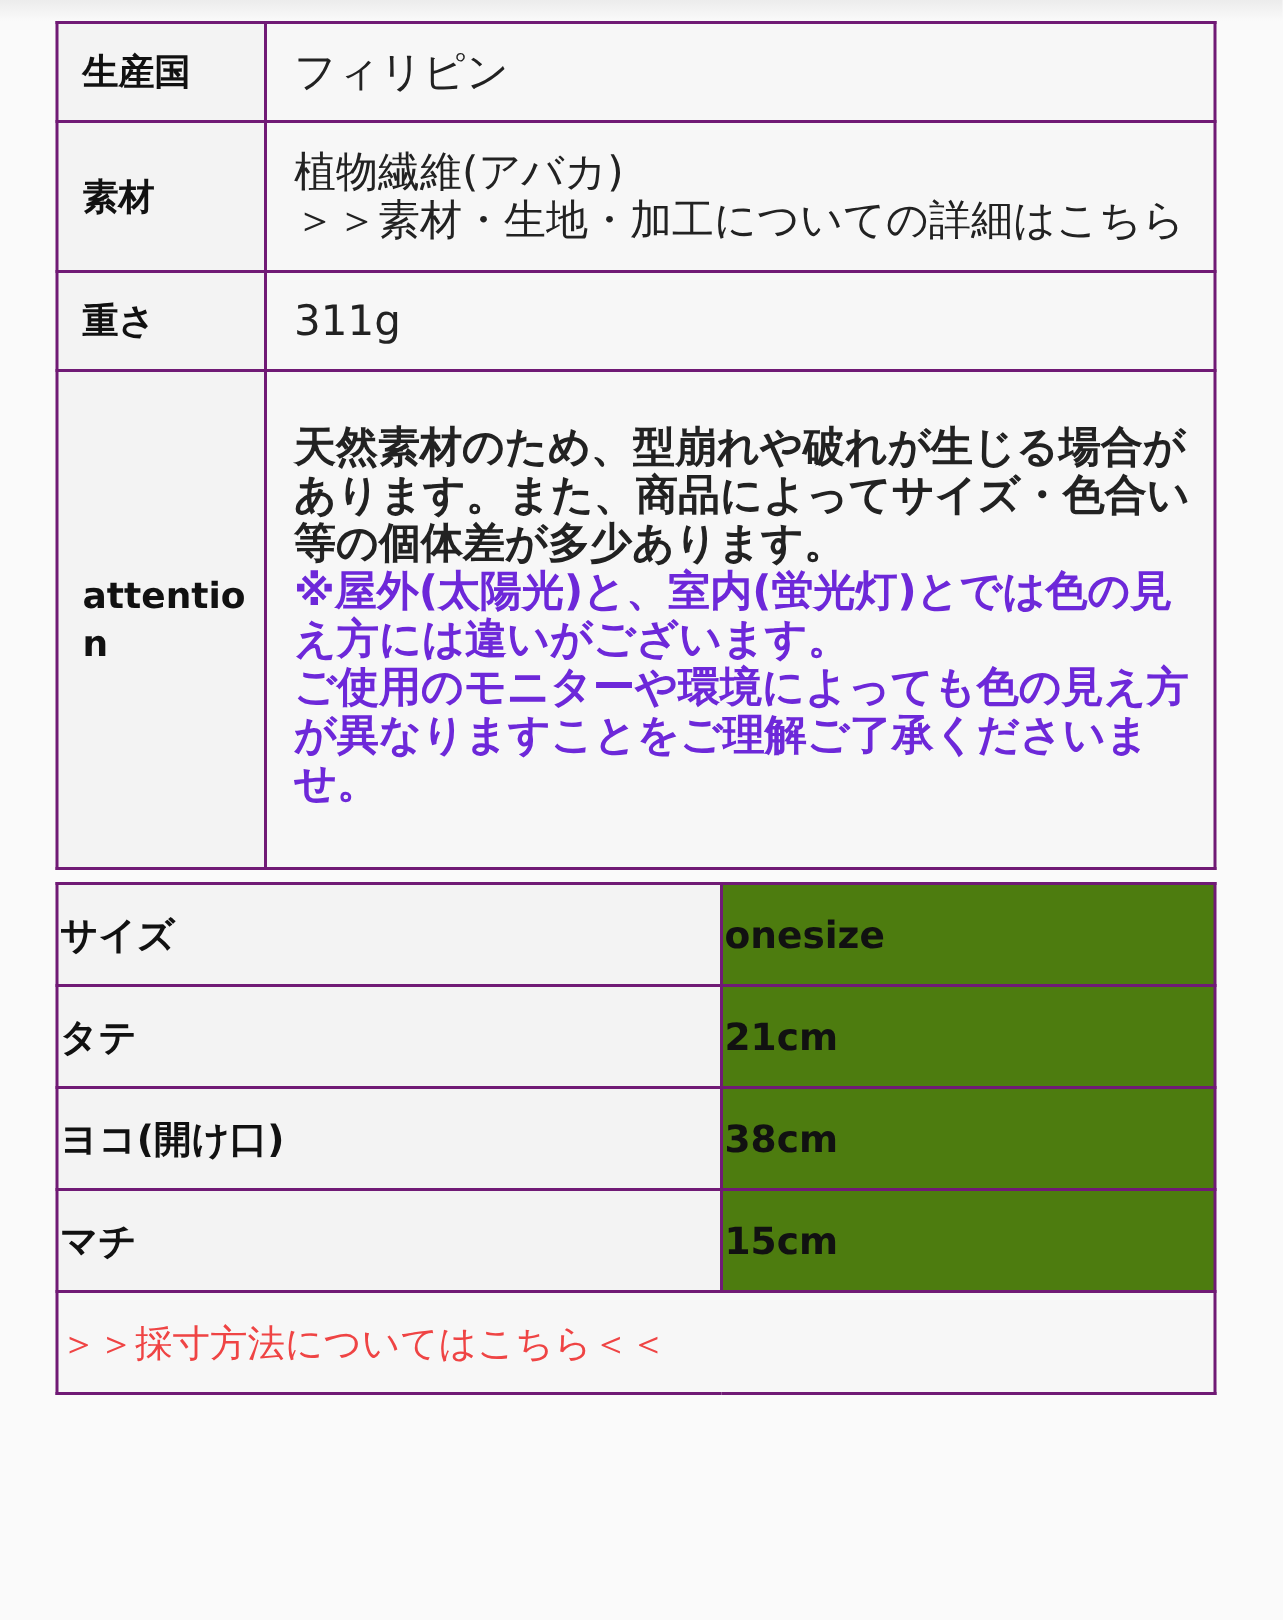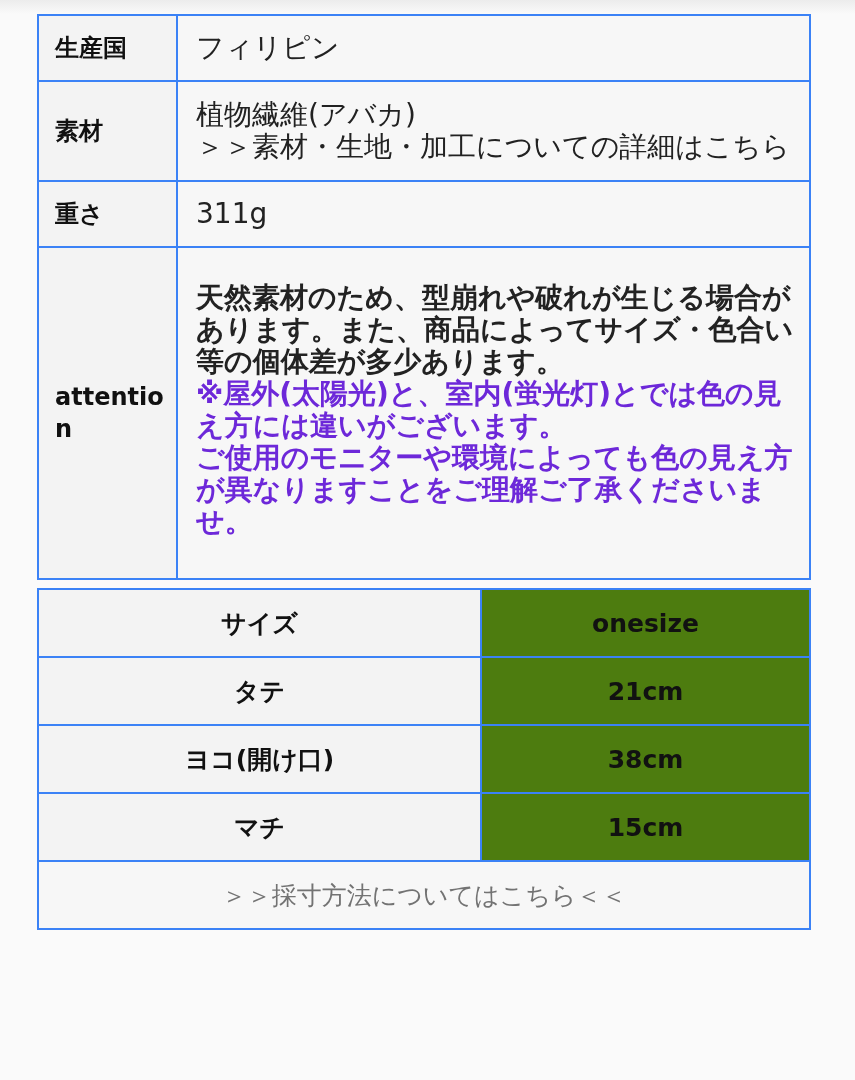--- a/index.html
+++ b/index.html
@@ -8,43 +8,43 @@
     background: #fafafa;
     font-family: "DejaVu Sans", "Liberation Sans", sans-serif;
     color: #222;
     position: relative;
   }
   .top-shadow {
     position: absolute; left: 0; top: 0; width: 855px; height: 14px;
     background: linear-gradient(#ececec, #fafafa);
   }
   table { border-collapse: collapse; position: absolute; left: 37px; width: 774px; table-layout: fixed; }
-  td { border: 2px solid #3b82f6; }
+  td { border: 2px solid #701a75; }
   #spec-table { top: 14px; }
   #spec-table td.label {
     width: 121px; background: #f3f3f3; font-weight: bold; font-size: 24px;
     padding: 0 0 0 16px; vertical-align: middle; color: #111; line-height: 32px;
   }
   #spec-table td.value {
     background: #f7f7f7; font-size: 28px; padding: 0 0 0 18px; vertical-align: middle;
     color: #222; line-height: 32px;
   }
   .row-country td { height: 64px; }
   .row-material td { height: 98px; }
   .row-weight td { height: 64px; margin-top: 36px; }
   .row-attention td { height: 296px; font-weight: bold; }
   .att-label { word-break: break-all; padding-right: 6px !important; }
   .att-text { padding-top: 34px !important; padding-bottom: 0; vertical-align: top !important; }
   .note { color: #222; }
   .warn { color: #6d28d9; }
   #size-table { top: 588px; }
-  #size-table td { height: 64px; text-align: center; font-weight: bold; font-size: 25px; color: #111; }
+  #size-table td { height: 64px; text-align: left; font-weight: bold; font-size: 25px; color: #111; }
   #size-table td.sz-label { width: 439px; background: #f3f3f3; }
   #size-table td.sz-value { background: #4d7c0f; }
-  #size-table td.link-cell { background: #f7f7f7; font-weight: normal; color: #737373; font-size: 25px; height: 64px; cursor: pointer; }
+  #size-table td.link-cell { background: #f7f7f7; font-weight: normal; color: #ef4444; font-size: 25px; height: 64px; cursor: pointer; }
   .link { cursor: pointer; }
 </style>
 </head>
 <body>
 
 <div class="top-shadow"></div>
 
 <table id="spec-table">
   <tbody>
       <tr class="row-country">

